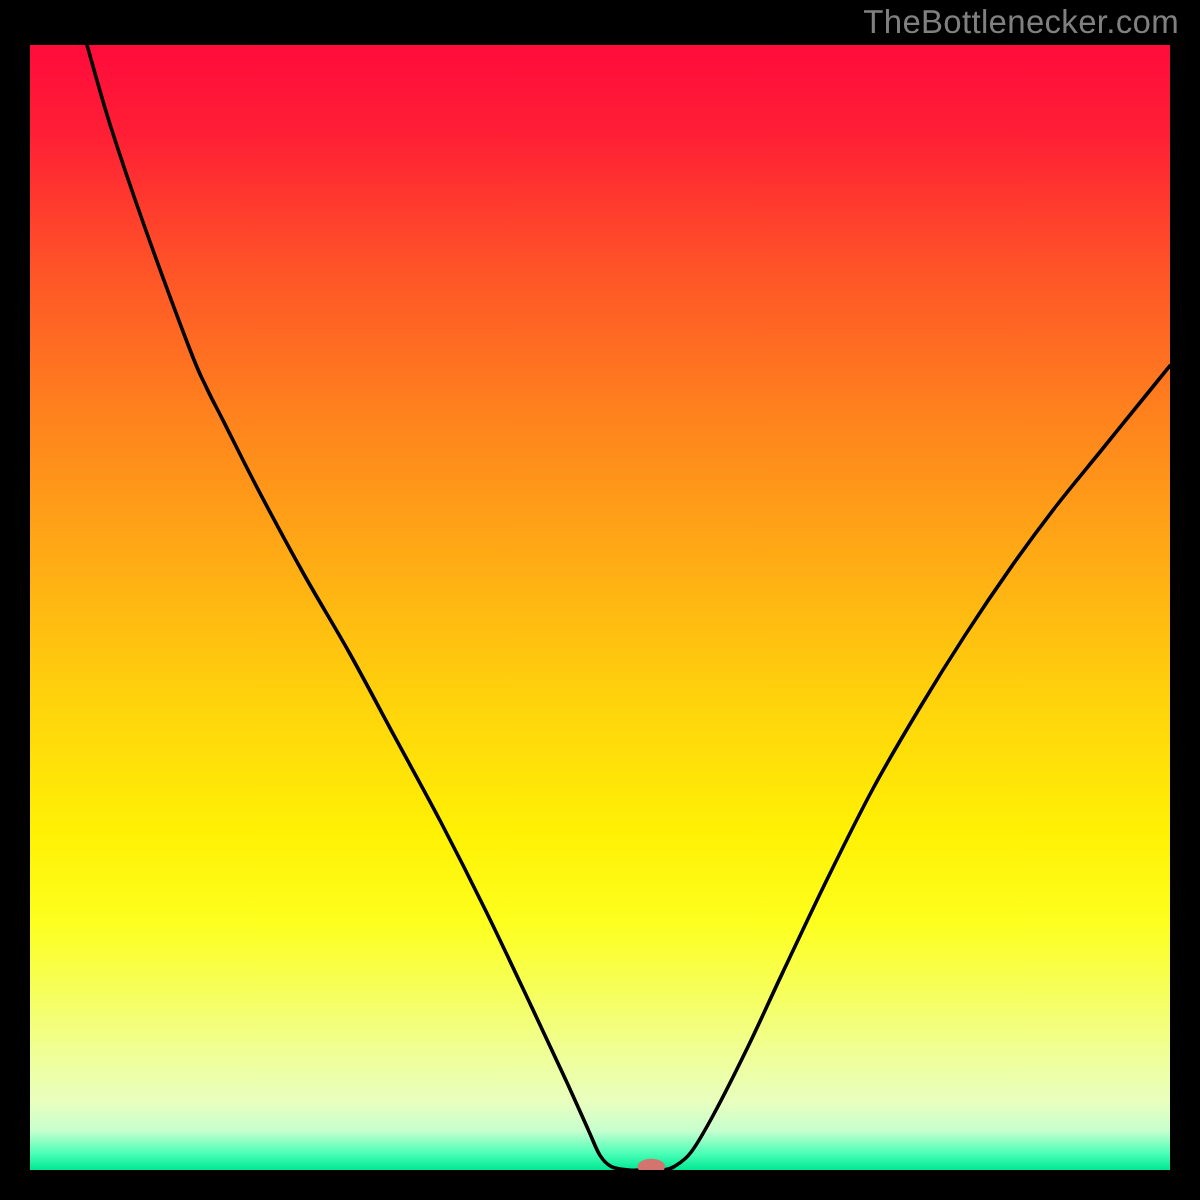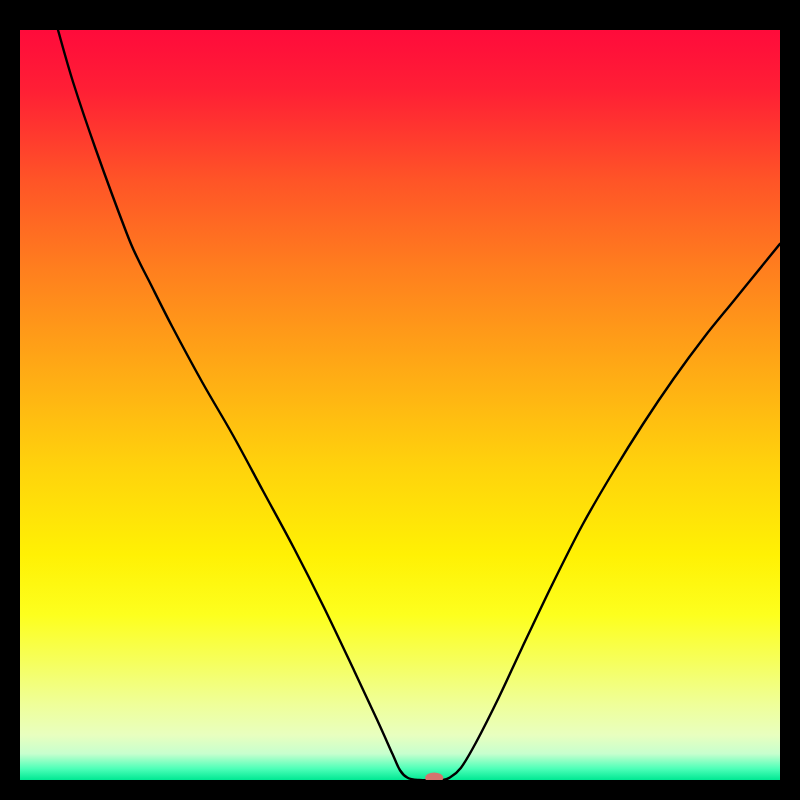--- a/index.html
+++ b/index.html
@@ -34,20 +34,21 @@
     top: 30px;
     width: 760px;
     height: 750px;
   }
   svg { display: block; }
 </style>
 </head>
 <body>
 
 <div class="frame">
+  <div class="watermark">TheBottlenecker.com</div>
 
   <div class="plot-area">
     <svg id="chart-svg" width="760" height="750" viewBox="0 0 760 750">
       <defs>
         <linearGradient id="bg-grad" x1="0" y1="0" x2="0" y2="1">
             <stop offset="0%" stop-color="#ff0b3b"></stop>
             <stop offset="8%" stop-color="#ff1f35"></stop>
             <stop offset="20%" stop-color="#ff5427"></stop>
             <stop offset="32%" stop-color="#ff7f1e"></stop>
             <stop offset="45%" stop-color="#ffa915"></stop>

